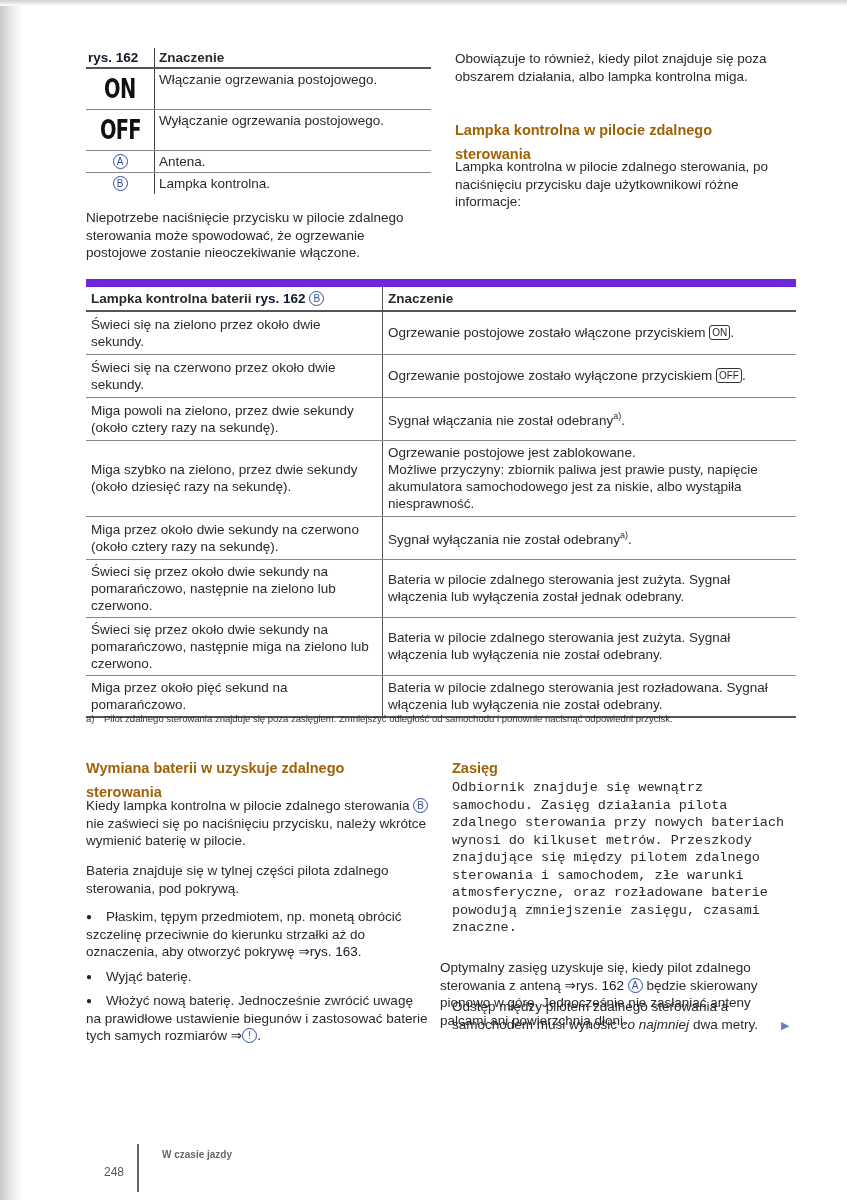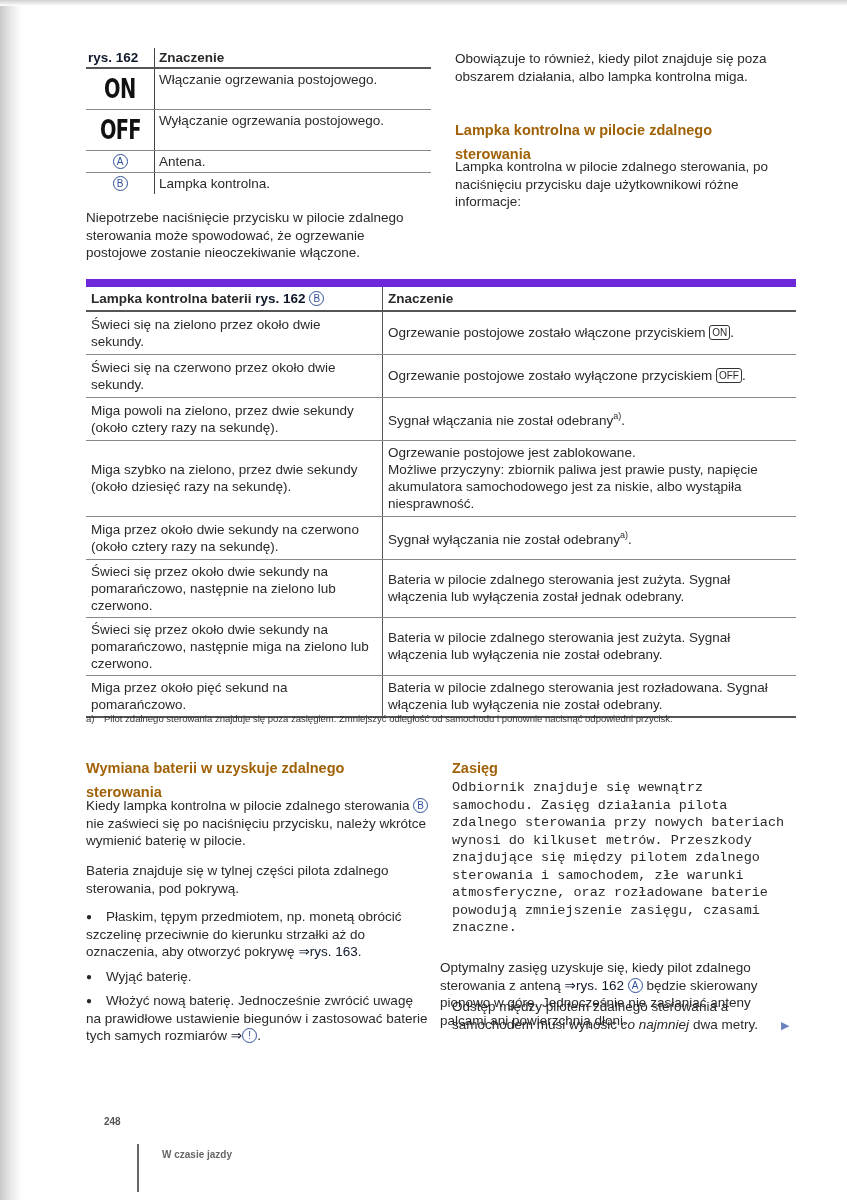--- a/index.html
+++ b/index.html
@@ -68,21 +68,21 @@
   .footnote { position: absolute; left: 86px; top: 712px; width: 710px; font-size: 9.5px; line-height: 13px; color: #333; }
   .footnote .mark { display: inline-block; width: 18px; vertical-align: top; }
   .footnote .txt { display: inline-block; width: 680px; }
 
   ul.steps { position: absolute; left: 86px; list-style: none; margin: 0; padding: 0; width: 345px; font-size: 13.5px; line-height: 17.5px; }
   ul.steps li { margin-bottom: 7px; }
   ul.steps li .bullet { display: inline-block; width: 20px; font-size: 10px; vertical-align: 1px; }
 
   .next-arrow { position: absolute; left: 781px; top: 1019px; font-size: 11px; color: #6a7fbf; }
 
-  .footer-num { position: absolute; left: 104px; top: 1116px; font-size: 10px; font-weight: bold; color: #555; }
+  .footer-num { position: absolute; left: 104px; top: 1165px; font-size: 12px; font-weight: normal; color: #555; }
   .footer-bar { position: absolute; left: 137px; top: 1144px; width: 2px; height: 48px; background: #666; }
   .footer-title { position: absolute; left: 162px; top: 1149px; font-size: 10px; font-weight: bold; color: #666; }
 </style>
 </head>
 <body>
 
 <div class="edge-left"></div>
 <div class="edge-top"></div>
 
 <table id="legend-table">

